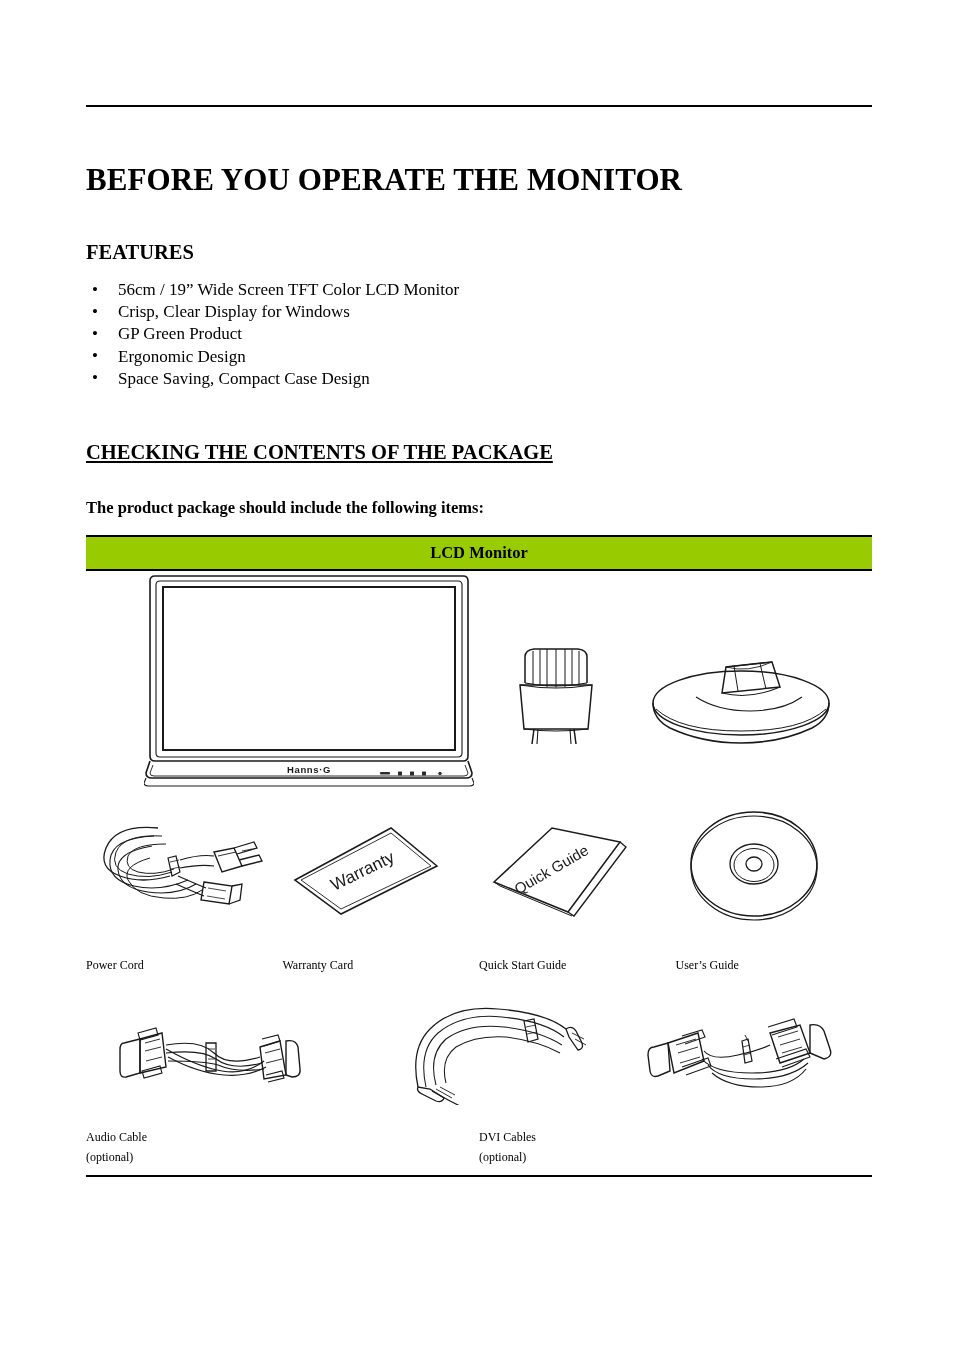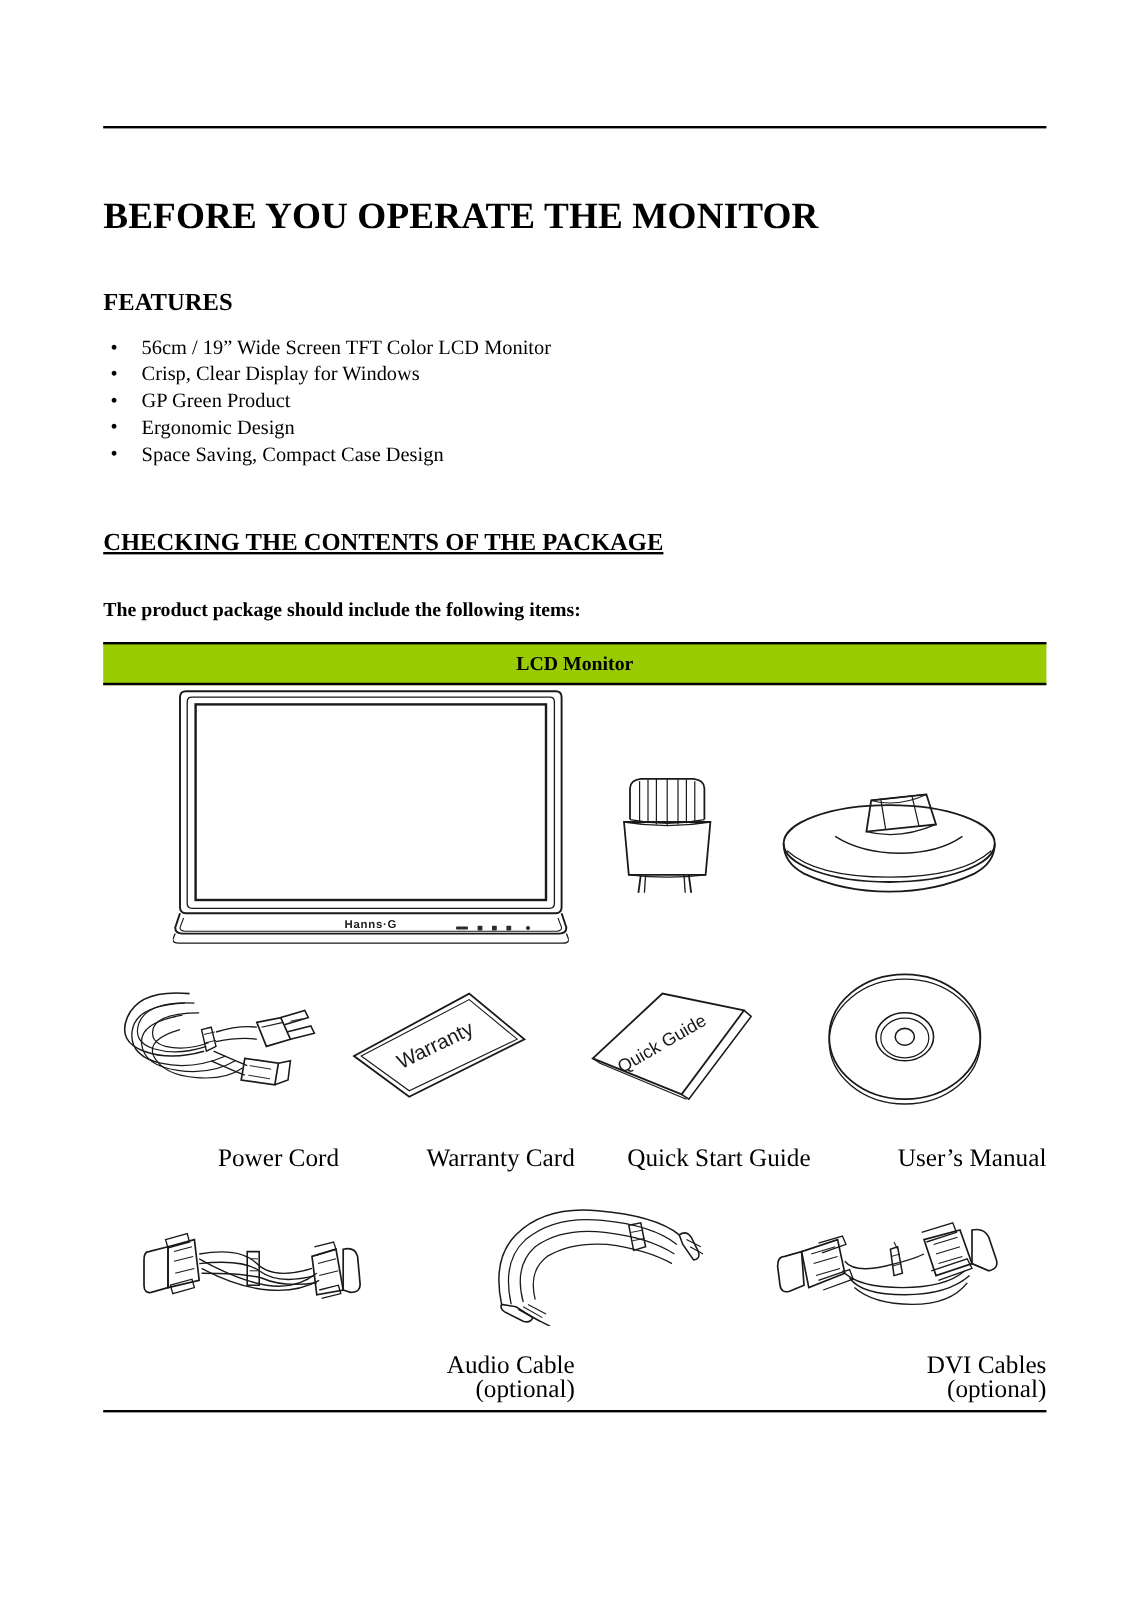--- a/index.html
+++ b/index.html
@@ -122,23 +122,23 @@
     position: relative;
     height: 155px;
   }
   .row-cables {
     position: relative;
     height: 132px;
   }
 
   .labels-row {
     display: flex;
-    font-size: 21px;
+    font-size: 12px;
     line-height: 20px;
-    text-align: right;
+    text-align: left;
   }
   .labels-row .cell {
     flex: 1 1 0;
   }
   .labels-row .cell .sub {
     display: block;
   }
 
   .bottom-rule {
     border-bottom: 2.5px solid #000;
@@ -338,21 +338,21 @@
       <div class="cell">
         <span>Power Cord</span>
       </div>
       <div class="cell">
         <span>Warranty Card</span>
       </div>
       <div class="cell">
         <span>Quick Start Guide</span>
       </div>
       <div class="cell">
-        <span>User’s Manual</span>
+        <span>User’s Guide</span>
       </div>
     </div>
 
     <div class="pad-20"></div>
 
     <div class="row-cables">
 
       <div class="illus" style="left:24px; top:10px;">
         <svg width="200" height="96" viewBox="0 0 200 96">
           <g fill="none" stroke="#1a1a1a" stroke-width="1.3">

